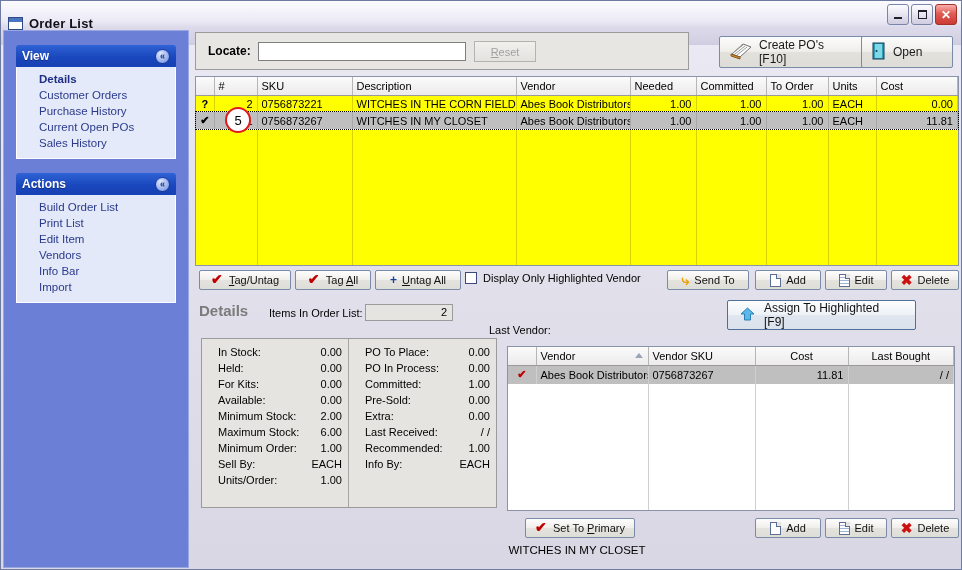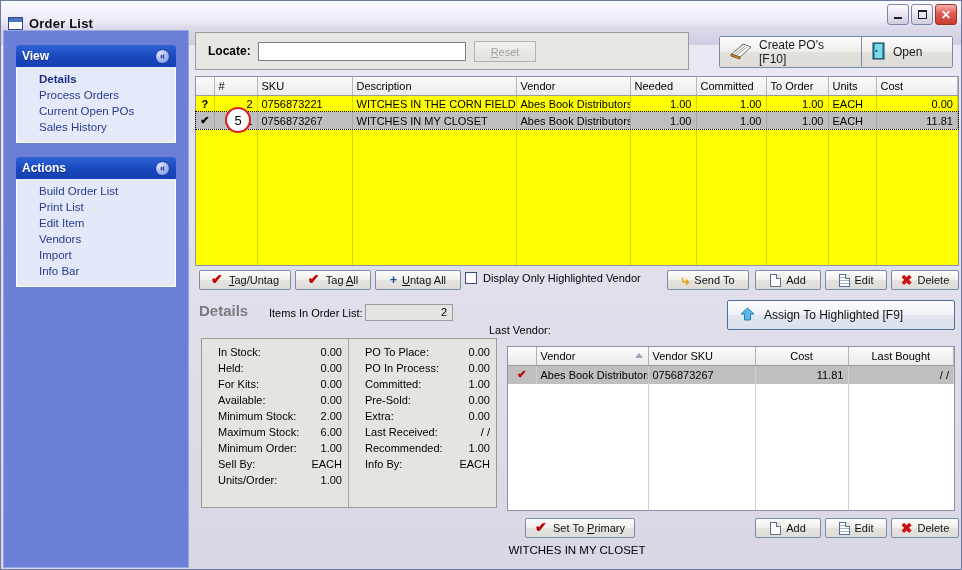--- a/index.html
+++ b/index.html
@@ -168,21 +168,21 @@
   #details-wrap { position:absolute; left:4px; top:268px; width:764px; height:266px; }
   #details-label { position:absolute; left:4px; top:4px; font-size:15px; color:#7b7b7b; font-weight:bold; }
   #items-label { position:absolute; left:74px; top:9px; font-size:11px; color:#000; }
   #items-value {
     position:absolute; left:170px; top:6px; width:88px; height:17px;
     background:#e6e4e0; border:1px solid #9b9b9b; text-align:right;
     padding:1px 5px 0 0; font-size:11px; color:#000;
   }
   #lastvendor-label { position:absolute; left:294px; top:26px; font-size:11px; color:#000; }
   #assign-btn {
-    position:absolute; left:532px; top:2px; width:228px; height:30px;
+    position:absolute; left:532px; top:2px; width:189px; height:30px;
     background: linear-gradient(180deg,#fcfdfe 0%,#eef2f7 48%,#e0e6ef 52%,#dbe2ec 100%);
     border:1px solid #4f6f9c; border-radius:2px;
     display:flex; align-items:center; gap:9px; padding:0 12px;
     font-size:12px; color:#111; cursor:default;
   }
 
   
   #stats { position:absolute; left:6px; top:40px; width:296px; height:170px;
     background:#e6e4e0; border:1px solid #9b9b9b; display:flex; }
   .stat-col { width:50%; padding:5px 6px 0 6px; }
@@ -249,38 +249,39 @@
 
   <div id="sidebar">
 
     <div class="panel">
       <div class="panel-header">
         <span>View</span>
         <span class="chev">«</span>
       </div>
       <div class="panel-body view-body">
         <div class="nav-item active">Details</div>
-        <div class="nav-item">Process Orders</div>
+        <div class="nav-item">Customer Orders</div>
+        <div class="nav-item">Purchase History</div>
         <div class="nav-item">Current Open POs</div>
         <div class="nav-item">Sales History</div>
       </div>
     </div>
 
     <div class="panel">
       <div class="panel-header">
         <span>Actions</span>
         <span class="chev">«</span>
       </div>
       <div class="panel-body">
         <div class="nav-item">Build Order List</div>
         <div class="nav-item">Print List</div>
         <div class="nav-item">Edit Item</div>
         <div class="nav-item">Vendors</div>
+        <div class="nav-item">Info Bar</div>
         <div class="nav-item">Import</div>
-        <div class="nav-item">Info Bar</div>
       </div>
     </div>
   </div>
 
   <div id="main">
 
     <div id="locatebar" class="group-box">
       <div class="lbl">Locate:</div>
       <input id="locate-input" type="text" value="" style="">
       <div id="reset-btn">

